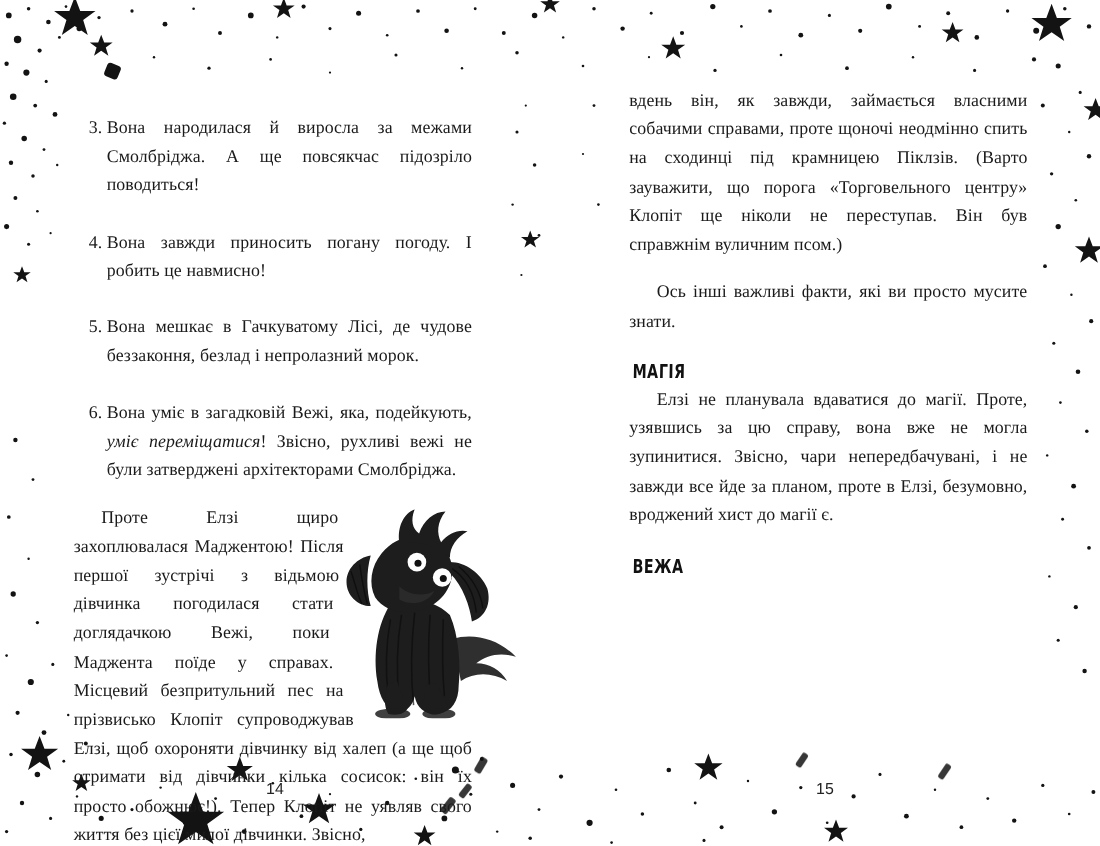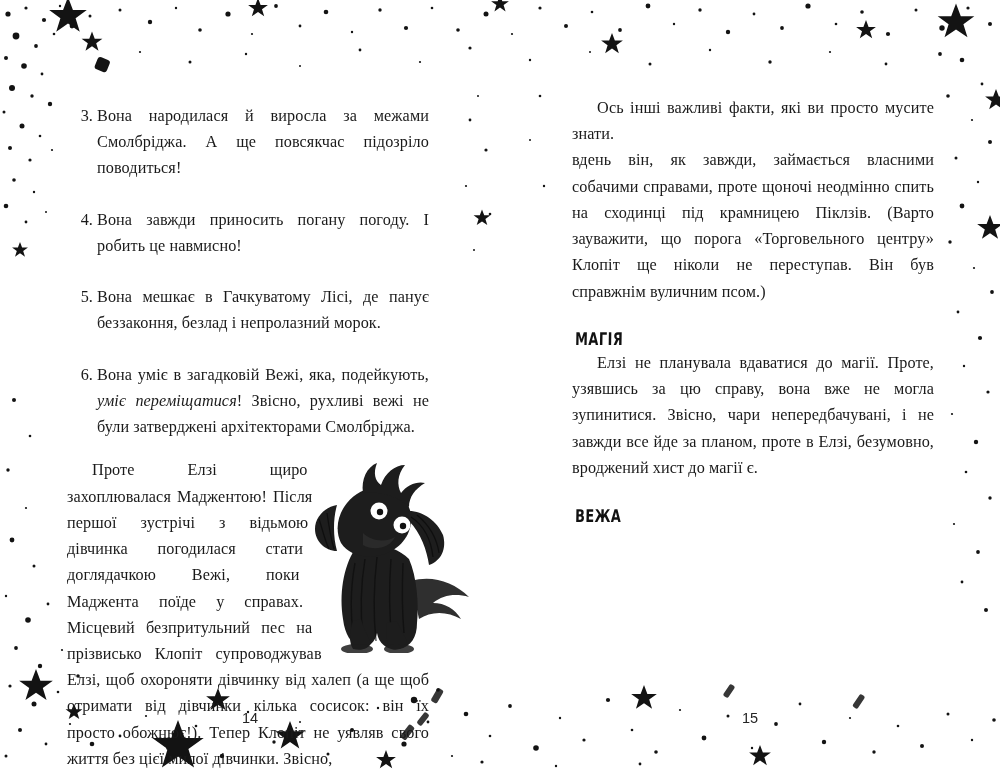--- a/index.html
+++ b/index.html
@@ -331,21 +331,21 @@
         <li>
           <span class="num">3.</span>
           <span class="txt">Вона народилася й виросла за межами Смолбріджа. А ще повсякчас підозріло поводиться!</span>
         </li>
         <li>
           <span class="num">4.</span>
           <span class="txt">Вона завжди приносить погану погоду. І робить це навмисно!</span>
         </li>
         <li>
           <span class="num">5.</span>
-          <span class="txt">Вона мешкає в Гачкуватому Лісі, де панує беззаконня, безлад і непролазний морок.</span>
+          <span class="txt">Вона мешкає в Гачкуватому Лісі, де чудове беззаконня, безлад і непролазний морок.</span>
         </li>
         <li>
           <span class="num">6.</span>
           <span class="txt"><span>Вона уміє в загадковій Вежі, яка, подейкують, </span><em>уміє переміщатися</em><span>! Звісно, рухливі вежі не були затверджені архітекторами Смолбріджа.</span></span>
         </li>
       </ol>
 
       <p class="body gap">
         <span class="dog-wrap">
           <svg viewBox="0 0 178 190" xmlns="http://www.w3.org/2000/svg" aria-hidden="true">
@@ -395,23 +395,23 @@
         <span>Проте Елзі щиро захоплювалася Маджентою! Після першої зустрічі з відьмою дівчинка погодилася стати доглядачкою Вежі, поки Маджента поїде у справах. Місцевий безпритульний пес на прізвисько Клопіт супроводжував Елзі, щоб охороняти дівчинку від халеп (а ще щоб отримати від дівчинки кілька сосисок: він їх просто обожнює!). Тепер Клопіт не уявляв свого життя без цієї милої дівчинки. Звісно,</span>
       </p>
 
     </div>
     <div class="folio">14</div>
   </div>
 
   <div class="page page-right">
     <div class="col">
 
+      <p class="body" style="text-indent:0;">вдень він, як завжди, займається власними собачими справами, проте щоночі неодмінно спить на сходинці під крамницею Піклзів. (Варто зауважити, що порога «Торговельного центру» Клопіт ще ніколи не переступав. Він був справжнім вуличним псом.)</p>
+
       <p class="body gap">Ось інші важливі факти, які ви просто мусите знати.</p>
-
-      <p class="body" style="text-indent:0;">вдень він, як завжди, займається власними собачими справами, проте щоночі неодмінно спить на сходинці під крамницею Піклзів. (Варто зауважити, що порога «Торговельного центру» Клопіт ще ніколи не переступав. Він був справжнім вуличним псом.)</p>
 
       <h2 class="section first">МАГІЯ</h2>
       <p class="tight">Елзі не планувала вдаватися до магії. Проте, узявшись за цю справу, вона вже не могла зупинитися. Звісно, чари непередбачувані, і не завжди все йде за планом, проте в Елзі, безумовно, вроджений хист до магії є.</p>
 
       <h2 class="section">ВЕЖА</h2>
 
     </div>
     <div class="folio">15</div>
   </div>
 

